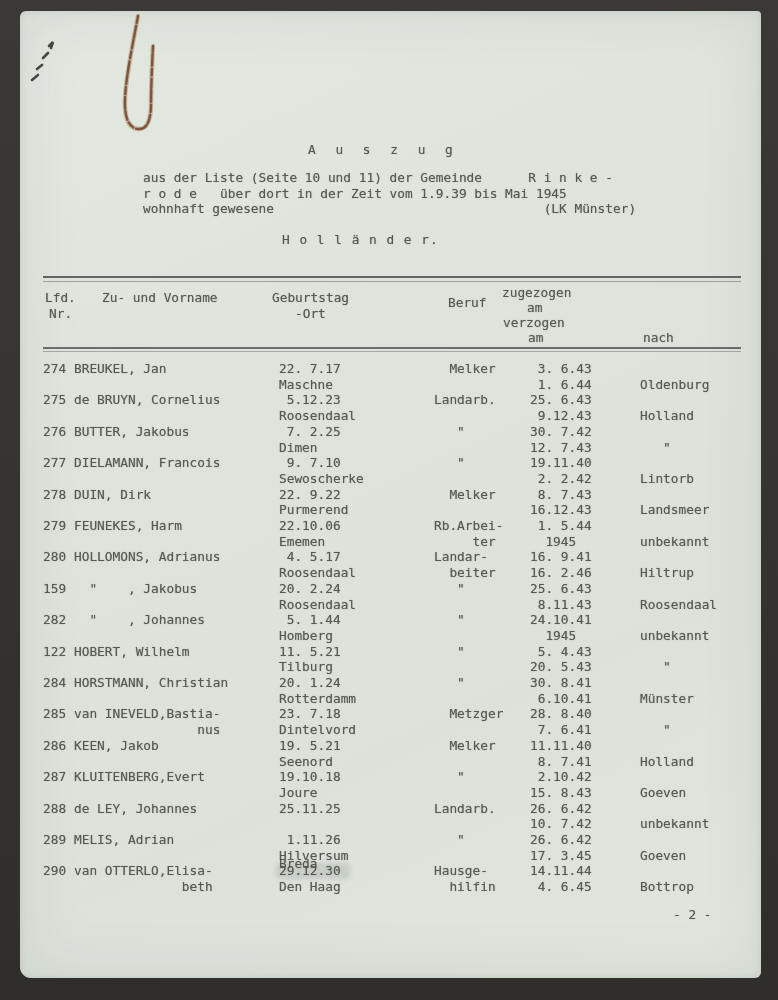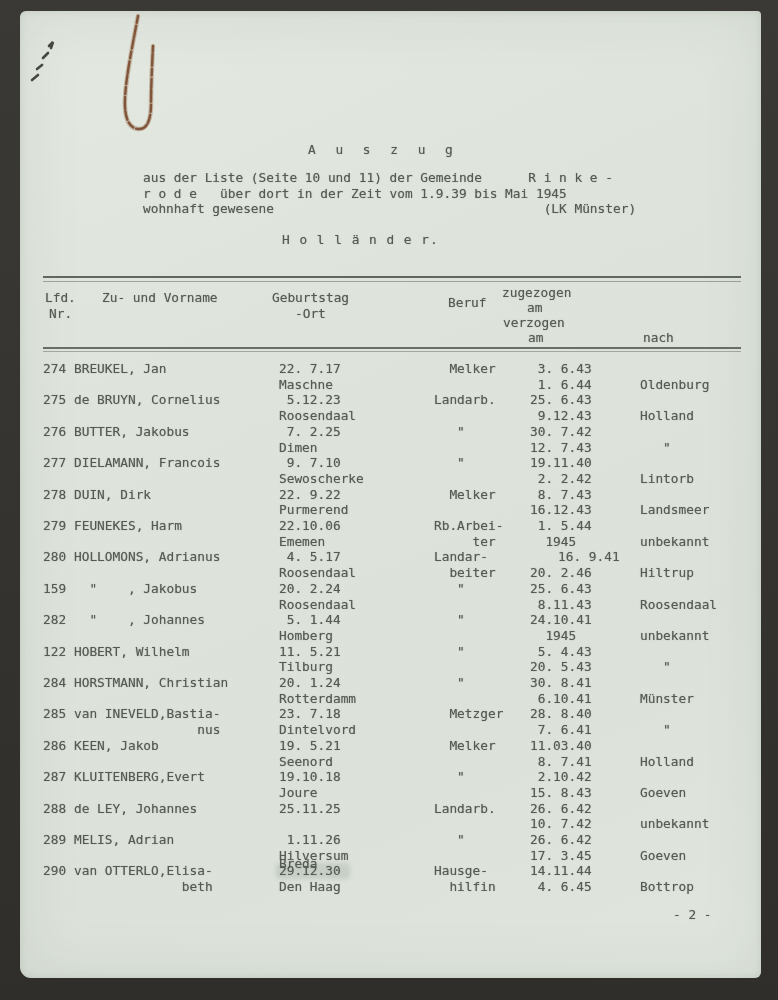--- a/index.html
+++ b/index.html
@@ -149,26 +149,26 @@
       <span class="tw" style="left: 279px; top: 0px;">Ememen</span>
       <span class="tw" style="left: 434px; top: 0px;">     ter</span>
       <span class="tw" style="left: 530px; top: 0px;">  1945</span>
       <span class="tw" style="left: 640px; top: 0px;">unbekannt</span>
     </div>
     <div class="row" style="top: 549.4px;">
       <span class="tw" style="left: 43px; top: 0px;">280</span>
       <span class="tw" style="left: 74px; top: 0px;">HOLLOMONS, Adrianus</span>
       <span class="tw" style="left: 279px; top: 0px;"> 4. 5.17</span>
       <span class="tw" style="left: 434px; top: 0px;">Landar-</span>
-      <span class="tw" style="left: 558px; top: 0px; text-align: center;">16. 9.41</span>
+      <span class="tw" style="left: 530px; top: 0px; text-align: center;">16. 9.41</span>
     </div>
     <div class="row" style="top: 565.1px;">
       <span class="tw" style="left: 279px; top: 0px;">Roosendaal</span>
       <span class="tw" style="left: 434px; top: 0px;">  beiter</span>
-      <span class="tw" style="left: 530px; top: 0px;">20. 2.46</span>
+      <span class="tw" style="left: 530px; top: 0px;">16. 2.46</span>
       <span class="tw" style="left: 640px; top: 0px;">Hiltrup</span>
     </div>
     <div class="row" style="top: 580.8px;">
       <span class="tw" style="left: 43px; top: 0px;">159</span>
       <span class="tw" style="left: 74px; top: 0px;">  "    , Jakobus</span>
       <span class="tw" style="left: 279px; top: 0px;">20. 2.24</span>
       <span class="tw" style="left: 434px; top: 0px;">   "</span>
       <span class="tw" style="left: 530px; top: 0px;">25. 6.43</span>
     </div>
     <div class="row" style="top: 596.5px;">
@@ -223,21 +223,21 @@
       <span class="tw" style="left: 74px; top: 0px;">                nus</span>
       <span class="tw" style="left: 279px; top: 0px;">Dintelvord</span>
       <span class="tw" style="left: 530px; top: 0px;"> 7. 6.41</span>
       <span class="tw" style="left: 640px; top: 0px;">   "</span>
     </div>
     <div class="row" style="top: 737.8px;">
       <span class="tw" style="left: 43px; top: 0px;">286</span>
       <span class="tw" style="left: 74px; top: 0px;">KEEN, Jakob</span>
       <span class="tw" style="left: 279px; top: 0px;">19. 5.21</span>
       <span class="tw" style="left: 434px; top: 0px;">  Melker</span>
-      <span class="tw" style="left: 530px; top: 0px;">11.03.40</span>
+      <span class="tw" style="left: 530px; top: 0px;">11.11.40</span>
     </div>
     <div class="row" style="top: 753.5px;">
       <span class="tw" style="left: 279px; top: 0px;">Seenord</span>
       <span class="tw" style="left: 530px; top: 0px;"> 8. 7.41</span>
       <span class="tw" style="left: 640px; top: 0px;">Holland</span>
     </div>
     <div class="row" style="top: 769.2px;">
       <span class="tw" style="left: 43px; top: 0px;">287</span>
       <span class="tw" style="left: 74px; top: 0px;">KLUITENBERG,Evert</span>
       <span class="tw" style="left: 279px; top: 0px;">19.10.18</span>

